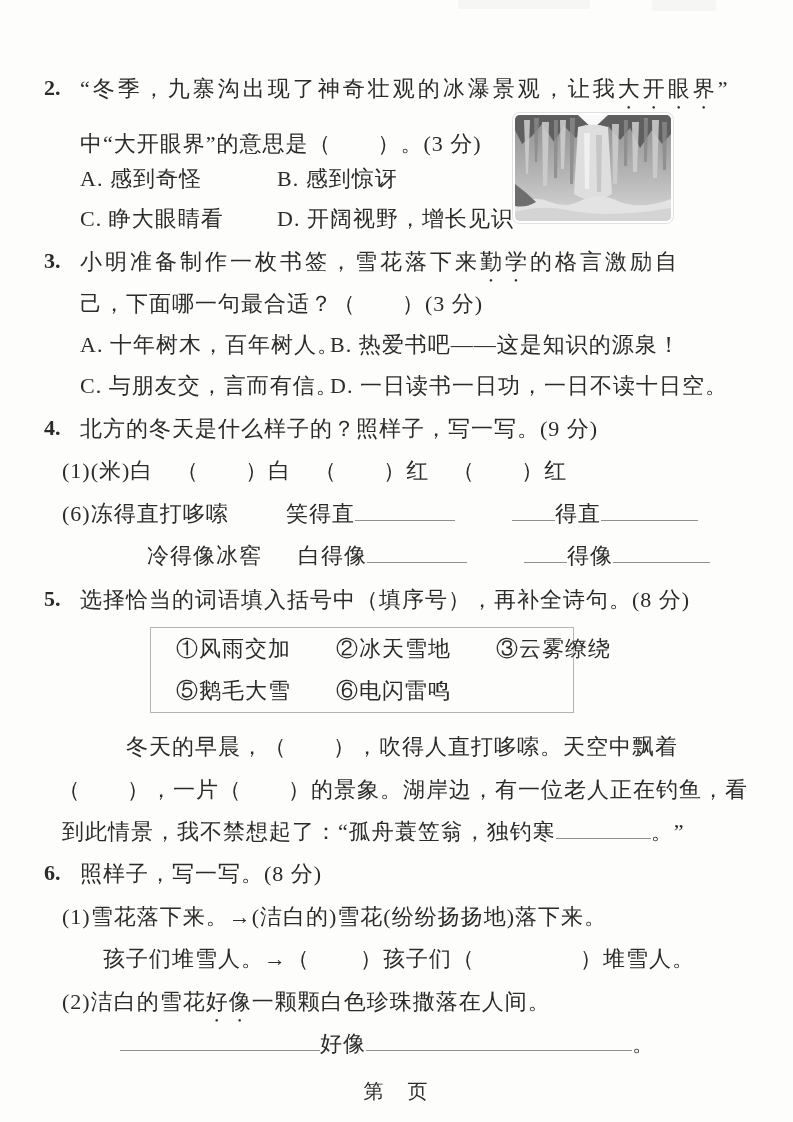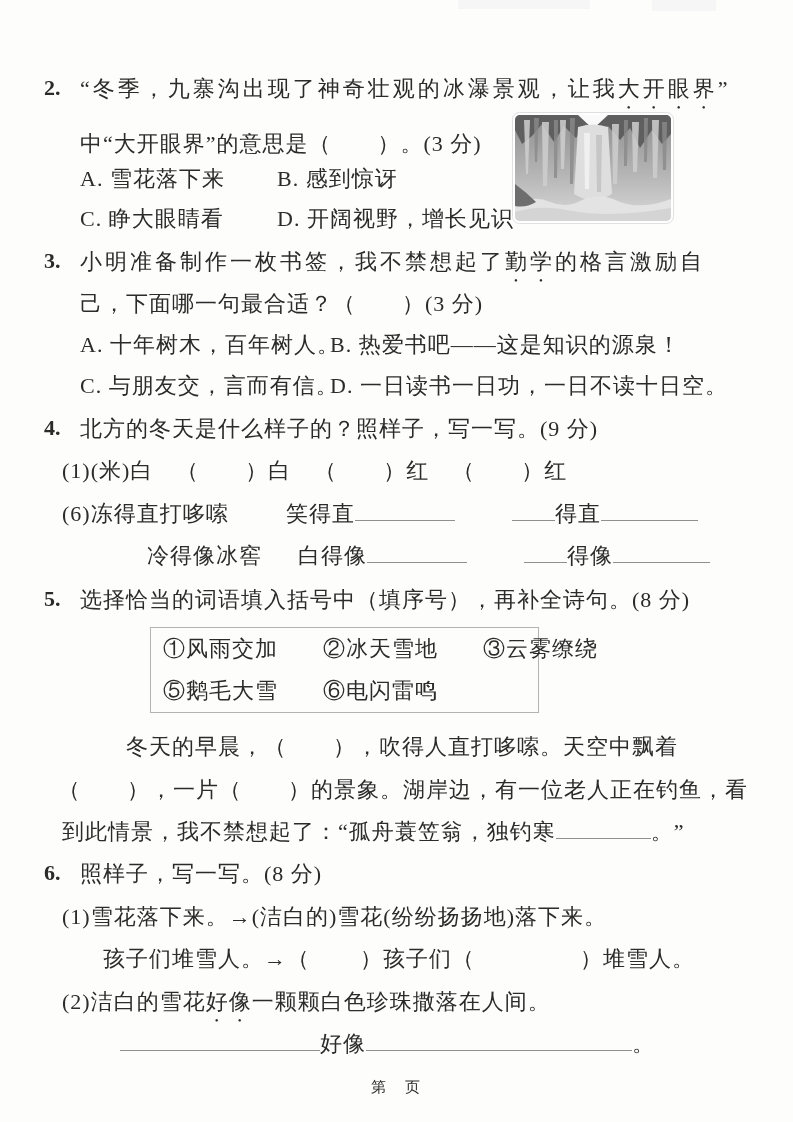--- a/index.html
+++ b/index.html
@@ -16,41 +16,41 @@
     -webkit-text-emphasis:filled dot #2b2b2b;-webkit-text-emphasis-position:under right;
     text-emphasis:filled dot #2b2b2b;text-emphasis-position:under right;margin-top:48px;
   }
   .blank{display:inline-block;border-bottom:1.5px solid #8f8f8f;height:20px;vertical-align:baseline;}
   .w100{width:100px}.w43{width:43px}.w97{width:97px}.w95{width:95px}.w200{width:200px}.w266{width:266px}
   .gap{display:inline-block;height:1px;}
   .g26{width:26px}.g57{width:57px}.g50{width:50px}.g105{width:105px}
   .col{display:inline-block;}
   .colA2{width:197px}.colA3{width:250px}.lbl1{width:198px}.lbl2{width:125px}
   .wordbox{
-    position:absolute;left:150px;top:627px;width:389px;height:86px;
+    position:absolute;left:150px;top:627px;width:424px;height:86px;
     border:1px solid #b3b3b3;box-sizing:border-box;background:#fdfdfc;
     display:grid;grid-template-columns:160px 160px 1fr;grid-template-rows:1fr 1fr;
-    align-items:center;padding-left:12px;
+    align-items:center;padding-left:25px;
     font-size:22px;letter-spacing:1px;white-space:nowrap;
   }
-  .footer{position:absolute;left:0;right:0;top:1078px;text-align:center;font-size:15px;letter-spacing:2px;}
+  .footer{position:absolute;left:0;right:0;top:1078px;text-align:center;font-size:20px;letter-spacing:2px;}
   .photo{position:absolute;left:512px;top:112px;width:162px;height:112px;}
 </style>
 </head>
 <body>
 
 <div>
 
   <div class="mark" style="left:458px;top:0;width:132px;height:9px;"></div>
   <div class="mark" style="left:652px;top:0;width:64px;height:11px;"></div>
 
   <div class="qnum" style="top:75px">2.</div>
   <div class="line ls3" style="left:80px;top:75px"><span>“冬季，九寨沟出现了神奇壮观的冰瀑景观，让我</span><span class="emph">大开眼界</span><span>”</span></div>
   <div class="line" style="left:80px;top:130px">中“大开眼界”的意思是（　　）。(3 分)</div>
-  <div class="line" style="left:80px;top:165px"><span class="col colA2">A. 雪花落下来</span><span>B. 感到惊讶</span></div>
+  <div class="line" style="left:80px;top:165px"><span class="col colA2">A. 感到奇怪</span><span>B. 感到惊讶</span></div>
   <div class="line" style="left:80px;top:205px"><span class="col colA2">C. 睁大眼睛看</span><span>D. 开阔视野，增长见识</span></div>
 
   <svg class="photo" viewBox="0 0 162 112">
     <defs>
       <linearGradient id="pgbg" x1="0" y1="0" x2="0" y2="1">
         <stop offset="0" stop-color="#8f8f8f"></stop>
         <stop offset="0.55" stop-color="#b4b4b4"></stop>
         <stop offset="1" stop-color="#d9d9d9"></stop>
       </linearGradient>
       <clipPath id="pclip">
@@ -81,21 +81,21 @@
       <path d="M66,15 Q81,10 96,15 L100,82 Q81,94 62,82 Z" fill="#dedede"></path>
       <path d="M72,21 L78,21 77,77 73,77 Z" fill="#f0f0f0"></path>
       <path d="M84,23 L90,23 89,80 85,80 Z" fill="#c6c6c6"></path>
       <path d="M3,94 Q20,82 38,90 Q55,97 70,88 Q90,80 108,90 Q130,98 159,87 L159,109 3,109 Z" fill="#e3e3e3"></path>
       <path d="M3,100 Q30,92 60,99 Q100,106 159,96 L159,109 3,109 Z" fill="#d0d0d0" opacity="0.8"></path>
       <path d="M3,72 Q14,80 24,90 Q14,96 3,94 Z" fill="#6e6e6e"></path>
     </g>
   </svg>
 
   <div class="qnum" style="top:248px">3.</div>
-  <div class="line ls3" style="left:80px;top:248px"><span>小明准备制作一枚书签，我不禁想起了</span><span class="emph">勤学</span><span>的格言激励自</span></div>
+  <div class="line ls3" style="left:80px;top:248px"><span>小明准备制作一枚书签，雪花落下来</span><span class="emph">勤学</span><span>的格言激励自</span></div>
   <div class="line" style="left:80px;top:290px">己，下面哪一句最合适？（　　）(3 分)</div>
   <div class="line" style="left:80px;top:331px"><span class="col colA3">A. 十年树木，百年树人。</span><span>B. 热爱书吧——这是知识的源泉！</span></div>
   <div class="line" style="left:80px;top:372px"><span class="col colA3">C. 与朋友交，言而有信。</span><span>D. 一日读书一日功，一日不读十日空。</span></div>
 
   <div class="qnum" style="top:415px">4.</div>
   <div class="line" style="left:80px;top:415px">北方的冬天是什么样子的？照样子，写一写。(9 分)</div>
   <div class="line" style="left:62px;top:457px">(1)(米)白　（　　）白　（　　）红　（　　）红</div>
   <div class="line" style="left:62px;top:500px"><span class="col lbl1">(6)冻得直打哆嗦</span><span class="gap g26"></span><span>笑得直</span><span class="blank w100"></span><span class="gap g57"></span><span class="blank w43"></span><span>得直</span><span class="blank w97"></span></div>
   <div class="line" style="left:147px;top:542px"><span class="col lbl2">冷得像冰窖</span><span class="gap g26"></span><span>白得像</span><span class="blank w100"></span><span class="gap g57"></span><span class="blank w43"></span><span>得像</span><span class="blank w97"></span></div>
 

